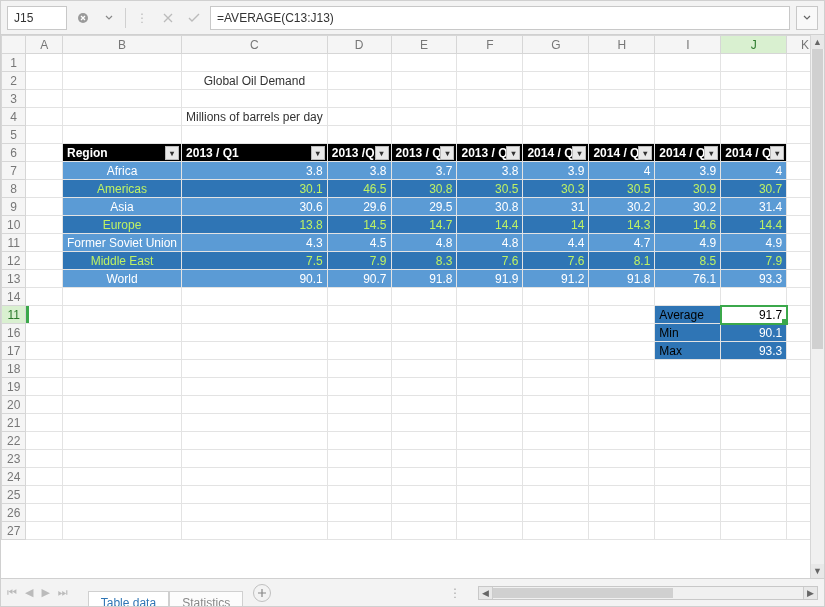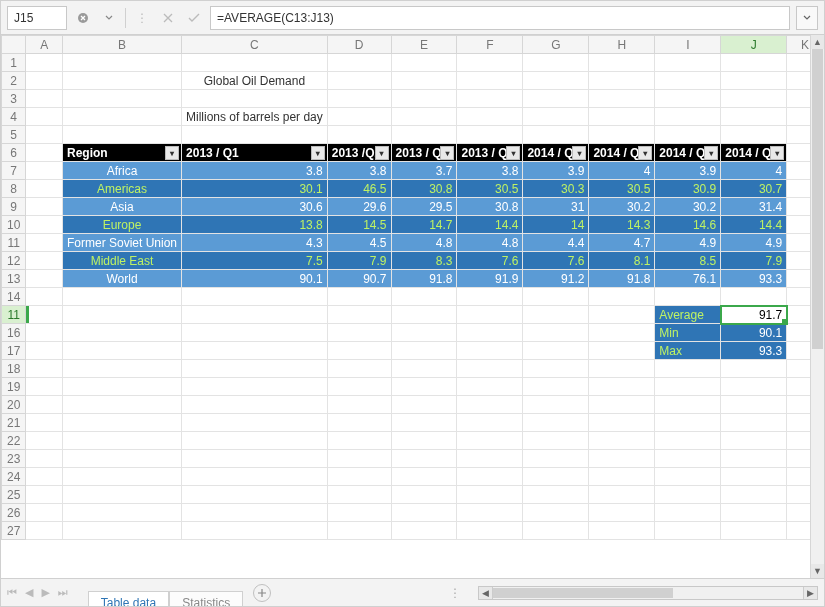--- a/index.html
+++ b/index.html
@@ -81,21 +81,21 @@
   
   .th-dark{
     background:#000;color:#fff;font-weight:bold;position:relative;text-align:left;padding-left:6px;
   }
   .th-dark .filter{
     position:absolute;right:2px;top:2px;width:14px;height:14px;background:#e9e9e9;
     display:flex;align-items:center;justify-content:center;color:#333;font-size:8px;border:1px solid #bbb;
   }
   .row-light{background:#5b9bd5;color:#fff;}
   .row-dark{background:#2f75b5;color:#bef264;}
-  .summary-label{background:#2f75b5;color:#bef264;text-align:left;padding-left:6px;}
+  .summary-label{background:#2f75b5;color:#000000;text-align:left;padding-left:6px;}
   .summary-val{background:#2f75b5;color:#fff;text-align:right;}
   td.active-cell{outline:2px solid #3ba84b;outline-offset:-1px;position:relative;background:#fff !important;color:#000 !important;}
   td.active-cell::after{content:"";position:absolute;right:-2px;bottom:-2px;width:6px;height:6px;background:#3ba84b;}
   td.mark15{position:relative;}
   td.mark15::before{content:"";position:absolute;left:0;top:0;bottom:0;width:3px;background:#3ba84b;}
   
   .tabs-bar{
     height:28px;background:#f3f3f3;border-top:1px solid #d0d0d0;
     display:flex;align-items:center;gap:0;padding:0 6px;font-size:12px;color:#666;
   }

